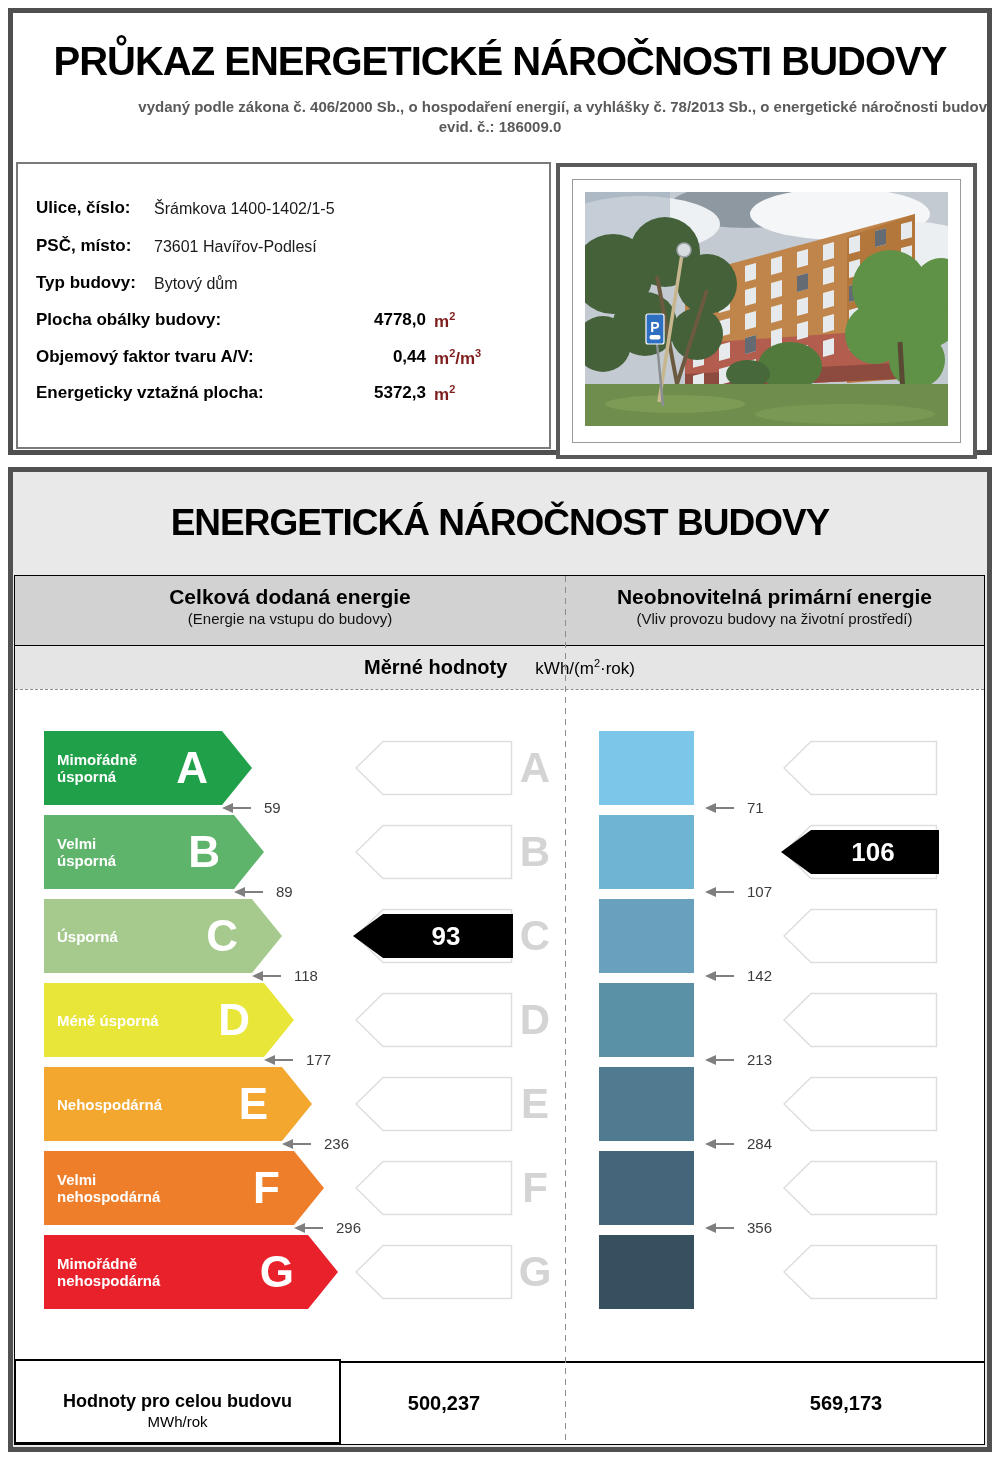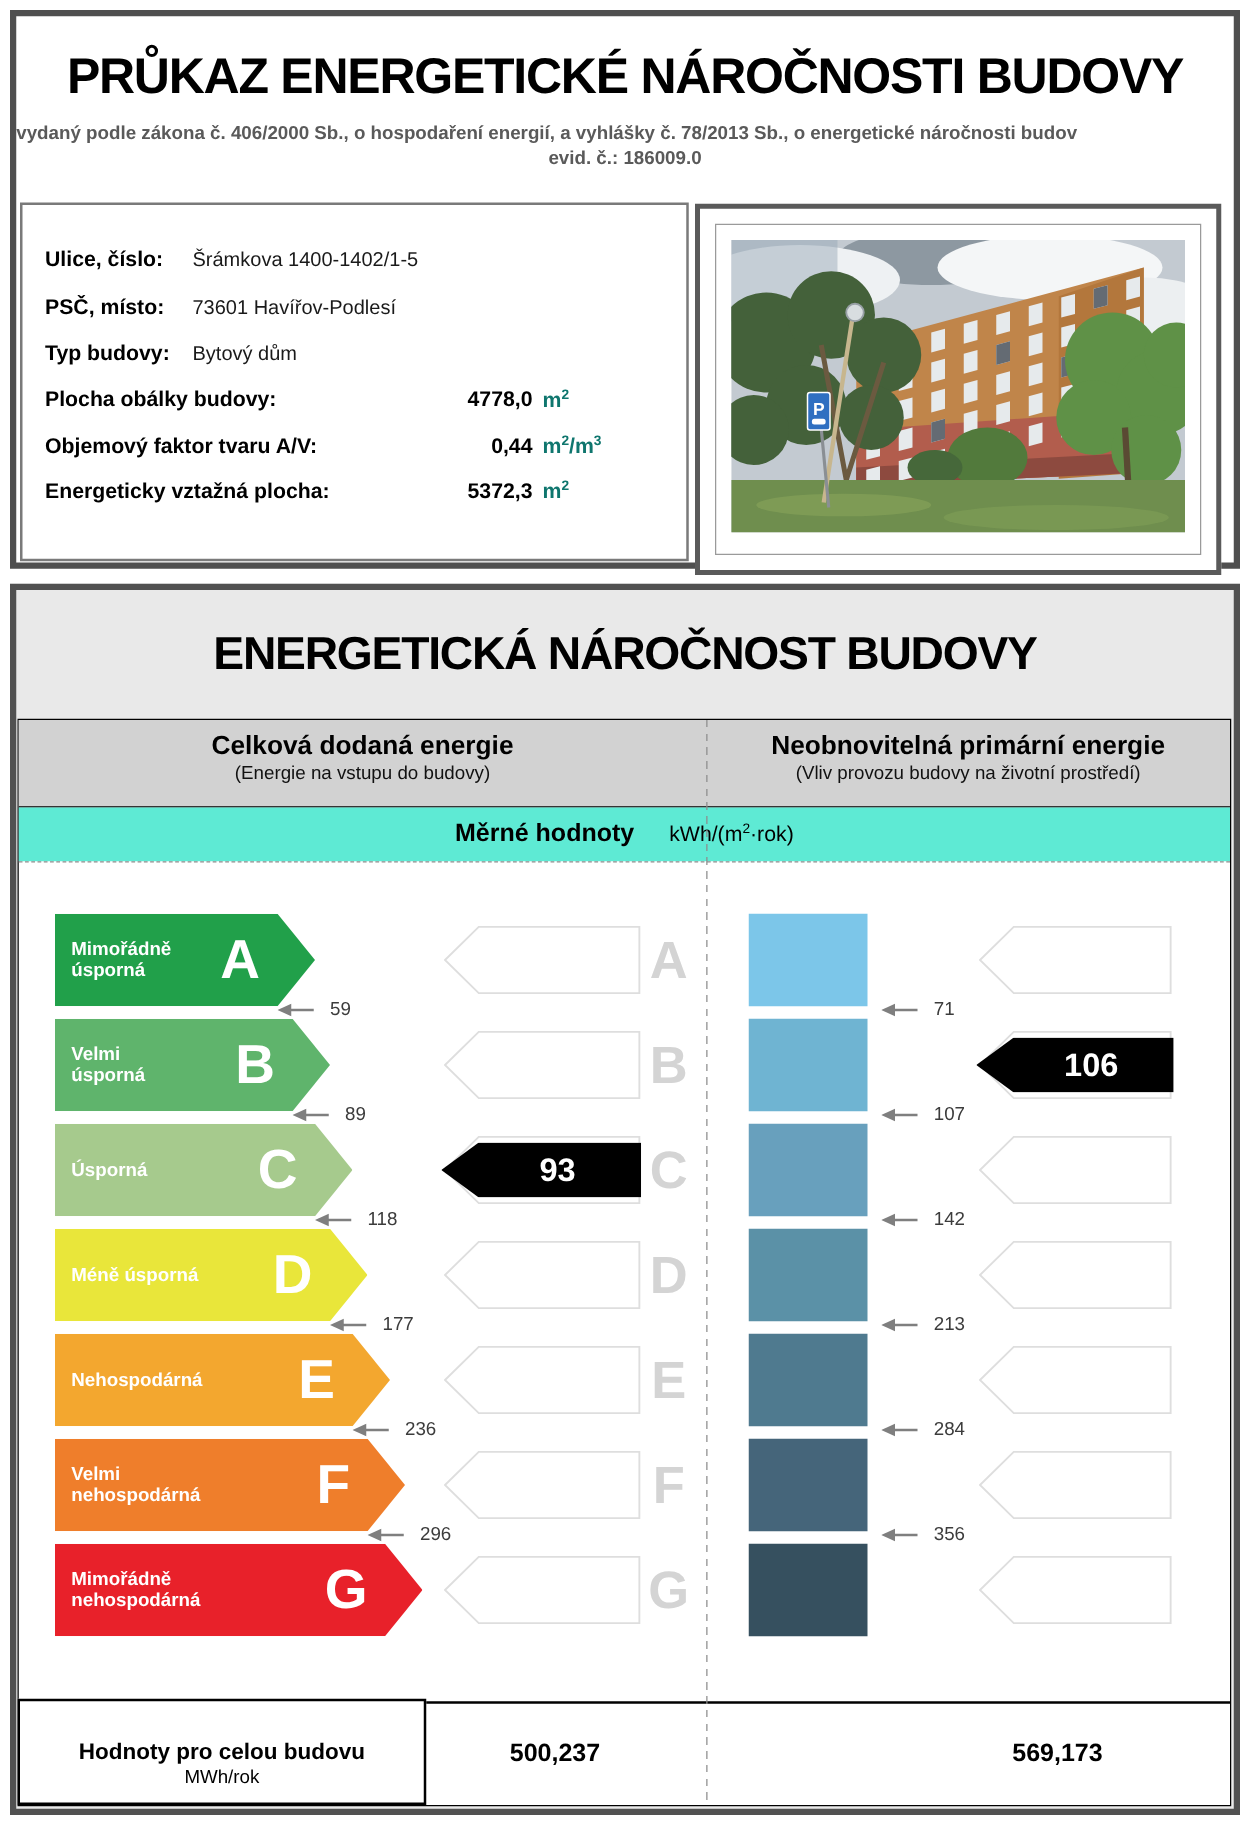--- a/index.html
+++ b/index.html
@@ -1,40 +1,40 @@
 <!DOCTYPE html>
 <html><head>
 <meta charset="utf-8">
 <style>
   html,body{margin:0;padding:0;background:#fff;}
   #page{position:relative;width:1000px;height:1460px;background:#fff;outline:2px solid #cfcfcf;
         font-family:"Liberation Sans","DejaVu Sans",sans-serif;overflow:hidden;}
   
   #top-box{position:absolute;left:8px;top:8px;width:974px;height:437px;border:5px solid #4f4f4f;background:#fff;}
   .doc-title{margin-top:26px;text-align:center;font-size:40px;font-weight:bold;color:#000;letter-spacing:-1px;}
-  .doc-subtitle{margin-top:14px;text-align:left;font-size:15px;font-weight:bold;color:#5a5a5a;}
+  .doc-subtitle{margin-top:14px;text-align:right;font-size:15px;font-weight:bold;color:#5a5a5a;}
   .doc-evid{margin-top:3px;text-align:center;font-size:15px;font-weight:bold;color:#5a5a5a;}
   #info-box{position:absolute;left:3px;top:149px;width:531px;height:283px;border:2px solid #7a7a7a;background:#fff;}
   .info-row{position:absolute;left:0;width:100%;height:30px;}
   .f-label{position:absolute;left:18px;top:3px;font-size:17px;font-weight:bold;color:#000;}
   .f-value{position:absolute;left:136px;top:5px;font-size:16px;color:#1a1a1a;}
   .f-num{position:absolute;left:136px;top:3px;width:272px;text-align:right;font-size:17px;font-weight:bold;color:#000;}
-  .f-unit{position:absolute;left:416px;top:3px;font-size:17px;font-weight:bold;color:#0f766e;}
+  .f-unit{position:absolute;left:416px;top:3px;font-size:17px;font-weight:bold;color:#7f1d1d;}
   .f-unit sup{font-size:11px;}
   #photo-frame{position:absolute;left:543px;top:150px;border:4px solid #5a5a5a;background:#fff;padding:12px;}
   #photo-inner{border:1px solid #9a9a9a;padding:12px;background:#fff;}
   
   #bottom-box{position:absolute;left:8px;top:467px;width:974px;height:975px;border:5px solid #515151;background:#e9e9e9;}
   .section-title{margin-top:30px;text-align:center;font-size:37px;font-weight:bold;color:#000;letter-spacing:-1px;}
   #table{position:absolute;left:1px;top:103px;width:969px;height:868px;border:1px solid #000;background:#fff;}
   #col-headers{position:absolute;left:0;top:0;width:100%;height:70px;background:#d2d2d2;border-bottom:1px solid #000;box-sizing:border-box;}
   .col-half{position:absolute;top:0;height:70px;text-align:center;}
   .col-half .t{margin-top:9px;font-size:21px;font-weight:bold;color:#000;}
   .col-half .s{margin-top:1px;font-size:15px;color:#111;}
-  #units-band{position:absolute;left:0;top:70px;width:100%;height:43px;background:#5eead4;
+  #units-band{position:absolute;left:0;top:70px;width:100%;height:43px;background:#e5e5e5;
               display:flex;align-items:center;justify-content:center;}
   #units-band .u-label{font-size:20px;font-weight:bold;color:#000;}
   #units-band .u-unit{margin-left:28px;font-size:17px;color:#000;}
   #units-band .u-unit sup{font-size:11px;}
   #dashed-v{position:absolute;left:550px;top:0;width:1px;height:868px;z-index:6;
             background:repeating-linear-gradient(to bottom,#8c8c8c 0 6px,transparent 6px 11px);}
   #canvas{position:absolute;left:0;top:113px;width:969px;height:672px;
           border-top:1px dashed #8c8c8c;box-sizing:border-box;}
   .class-arrow{position:absolute;color:#fff;}
   .class-arrow .lbl{position:absolute;left:13px;top:50%;transform:translateY(-50%);

